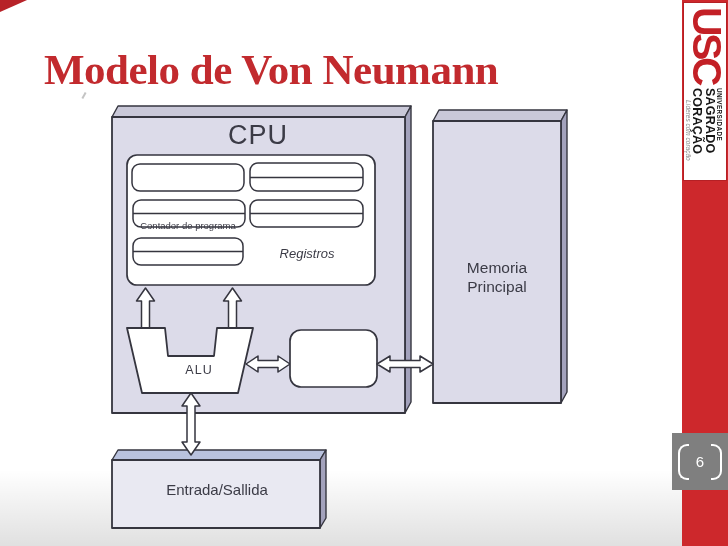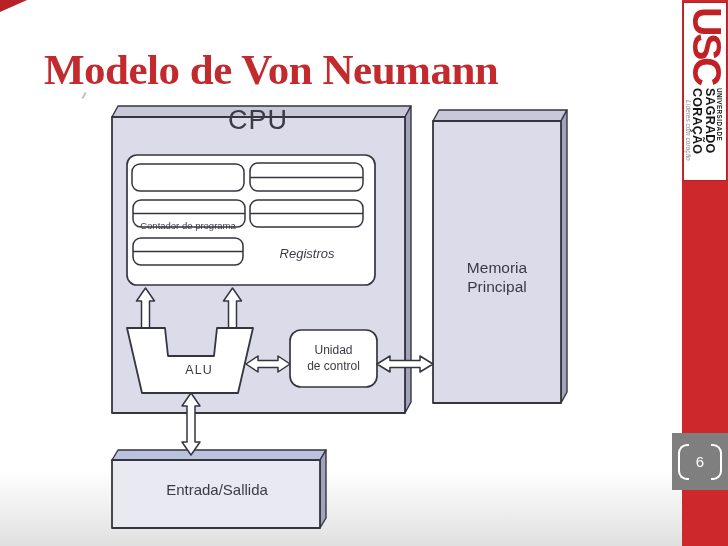--- a/index.html
+++ b/index.html
@@ -164,32 +164,28 @@
       <polygon points="246,364 258,356 258,360.5 278,360.5 278,356 290,364 278,372 278,367.5 258,367.5 258,372" fill="#ffffff" stroke-width="1.5"></polygon>
 
       <rect x="290" y="330" width="87" height="57" rx="11" fill="#ffffff" stroke-width="1.7"></rect>
 
       <polygon points="377,364 390,356 390,360.5 420,360.5 420,356 433,364 420,372 420,367.5 390,367.5 390,372" fill="#ffffff" stroke-width="1.5"></polygon>
 
       <polygon points="191,393 200,406 195,406 195,442 200,442 191,455 182,442 187,442 187,406 182,406" fill="#ffffff" stroke-width="1.5"></polygon>
     </g>
   </svg>
 
-  <div class="lbl lbl-cpu" style="left:258px; top:120px;">CPU</div>
+  <div class="lbl lbl-cpu" style="left:258px; top:135px;">CPU</div>
 
   <div class="lbl lbl-contador" style="left:188px; top:178px;margin-top:47px;">Contador de programa</div>
 
   <div class="lbl lbl-registros" style="left:307px; top:253px;font-style:italic;">Registros</div>
 
   <div class="lbl lbl-alu" style="left:191px; top:370px;">ALU</div>
 
-  <div class="lbl lbl-control" style="left:333.5px; top:359px;">
-    <div>Unidad</div>
-    <div>de control</div>
-  </div>
 
   <div class="lbl lbl-memory" style="left:497px; top:261px;margin-top:16px;">
     <div>Memoria</div>
     <div>Principal</div>
   </div>
 
   <div class="lbl lbl-io" style="left:217px; top:490px;">
     <div>Entrada/Sallida</div>
   </div>
 

